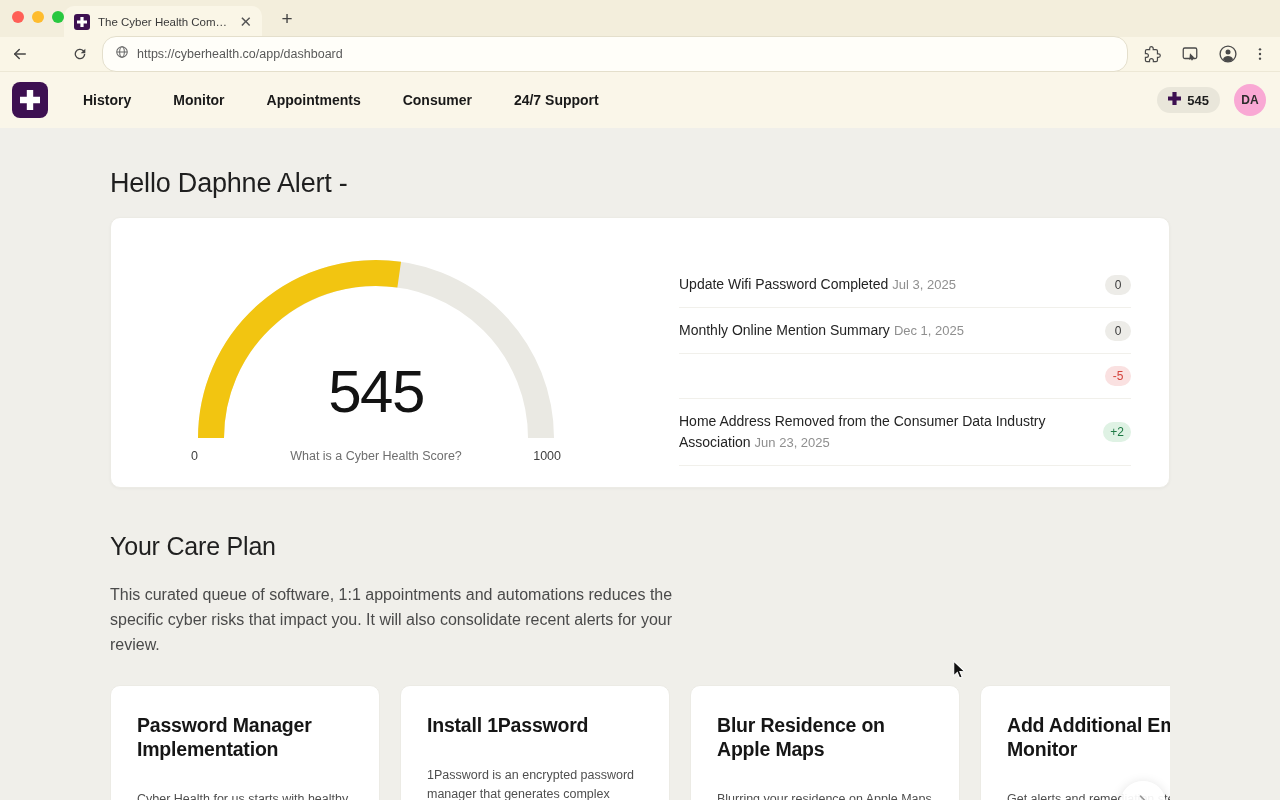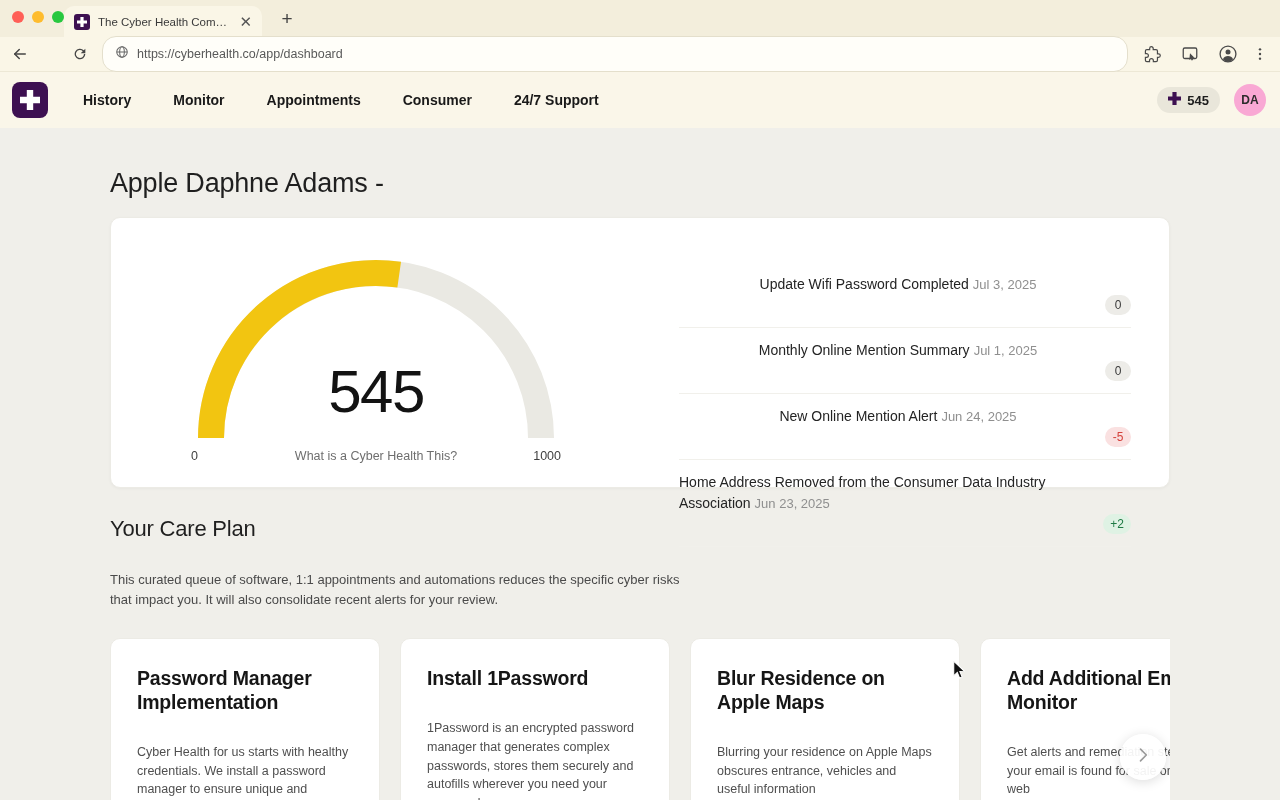--- a/index.html
+++ b/index.html
@@ -57,32 +57,32 @@
   .gauge-col { width:568px; flex:0 0 568px; padding:28px 0 0 75px; }
   .gauge-wrap { width:380px; position:relative; }
   .gauge-value { position:absolute; left:0; right:0; top:116px; text-align:center; font-size:60px; font-weight:500;
                  color:#131313; letter-spacing:-1.5px; line-height:1; }
   .gauge-labels { display:flex; justify-content:space-between; align-items:baseline; margin-top:-6px; padding:0 5px; position:relative; }
   .gauge-min, .gauge-max { font-size:12.5px; color:#3f3f3f; }
   .gauge-caption { position:absolute; left:50%; transform:translateX(-50%); font-size:12.5px; color:#6e6e6e; white-space:nowrap; }
 
   .recent-col { flex:1; padding:44px 38px 0 0; min-width:0; }
   .recent-title { font-size:13px; font-weight:500; letter-spacing:1px; color:#4f4f4f; margin-bottom:6px; }
-  .recent-row { display:flex; align-items:center; padding:12px 0; border-bottom:1px solid #F1F0EB;flex-direction:column; }
+  .recent-row { display:flex; align-items:center; padding:12px 0; border-bottom:1px solid #F1F0EB; }
   .recent-text { font-size:14px; line-height:1.5; color:#242424; padding-right:14px; }
   .recent-item-title { color:#242424; font-weight:500; }
   .recent-item-date { color:#8f8f8f; font-size:13px; font-weight:400; margin-left:4px; }
   .badge { margin-left:auto; flex:0 0 auto; min-width:26px; height:20px; border-radius:10px; padding:0 7px;
            display:flex; align-items:center; justify-content:center; font-size:12px; font-weight:500; }
   .badge.neutral { background:#EDECE8; color:#3a3a3a; }
   .badge.negative { background:#FAE1E1; color:#D4413B; }
   .badge.positive { background:#DFF2E4; color:#1E7A44; }
 
-  .care-title { margin-top:28px; font-size:22px; font-weight:500; color:#1f1f1f; letter-spacing:-0.2px; }
-  .care-desc { margin-top:28px; width:585px; font-size:13px; line-height:1.55; color:#4a4a4a; }
+  .care-title { margin-top:44px; font-size:25px; font-weight:500; color:#1f1f1f; letter-spacing:-0.2px; }
+  .care-desc { margin-top:22px; width:585px; font-size:16px; line-height:1.55; color:#4a4a4a; }
 
   .cards-viewport { margin-top:28px; position:relative; width:1060px; height:300px; overflow:hidden; }
   .cards-row { display:flex; gap:20px; width:1180px; }
   .care-card { flex:0 0 270px; background:#FFFFFF; border:1px solid #ECEBE5; border-radius:10px; padding:28px 26px; min-height:300px; }
   .card-title { font-size:19.5px; font-weight:600; color:#161616; line-height:1.22; letter-spacing:-0.2px; margin-bottom:28px; }
   .card-body { font-size:12.5px; line-height:1.5; color:#4f4f4f;margin-top:24px; }
 
   .next-btn { position:absolute; top:96px; right:4px; width:46px; height:46px; border-radius:50%;
               background:rgba(255,255,255,0.93); box-shadow:0 2px 12px rgba(0,0,0,0.14);
               display:flex; align-items:center; justify-content:center; }
@@ -182,50 +182,49 @@
             </svg>
         </span>
         <span class="score-num">545</span>
       </div>
       <div class="avatar">DA</div>
     </div>
   </div>
 
   <div class="page-main">
     <div class="content">
-      <h1 class="greeting">Apple Daphne Adams -</h1>
+      <h1 class="greeting">Hello Daphne Alert -</h1>
 
       <section class="score-card">
         <div class="gauge-col">
           <div class="gauge-wrap">
             <svg width="380" height="205" viewBox="0 0 380 205">
               <path d="M 25 192 A 165 165 0 0 1 355 192" fill="none" stroke="#EAE9E3" stroke-width="26"></path>
               <path d="M 25 192 A 165 165 0 0 1 213.2 28.6" fill="none" stroke="#F2C511" stroke-width="26"></path>
             </svg>
             <div class="gauge-value">545</div>
             <div class="gauge-labels">
               <span class="gauge-min">0</span>
-              <span class="gauge-caption">What is a Cyber Health This?</span>
+              <span class="gauge-caption">What is a Cyber Health Score?</span>
               <span class="gauge-max">1000</span>
             </div>
           </div>
         </div>
 
         <div class="recent-col">
 
           <div class="recent-row">
             <p class="recent-text"><span class="recent-item-title">Update Wifi Password Completed</span><span class="recent-item-date">Jul 3, 2025</span></p>
             <span class="badge neutral">0</span>
           </div>
           <div class="recent-row">
-            <p class="recent-text"><span class="recent-item-title">Monthly Online Mention Summary</span><span class="recent-item-date">Jul 1, 2025</span></p>
+            <p class="recent-text"><span class="recent-item-title">Monthly Online Mention Summary</span><span class="recent-item-date">Dec 1, 2025</span></p>
             <span class="badge neutral">0</span>
           </div>
           <div class="recent-row">
-            <p class="recent-text"><span class="recent-item-title">New Online Mention Alert</span><span class="recent-item-date">Jun 24, 2025</span></p>
             <span class="badge negative">-5</span>
           </div>
           <div class="recent-row">
             <p class="recent-text"><span class="recent-item-title">Home Address Removed from the Consumer Data Industry Association</span><span class="recent-item-date">Jun 23, 2025</span></p>
             <span class="badge positive">+2</span>
           </div>
         </div>
       </section>
 
       <h2 class="care-title">Your Care Plan</h2>

